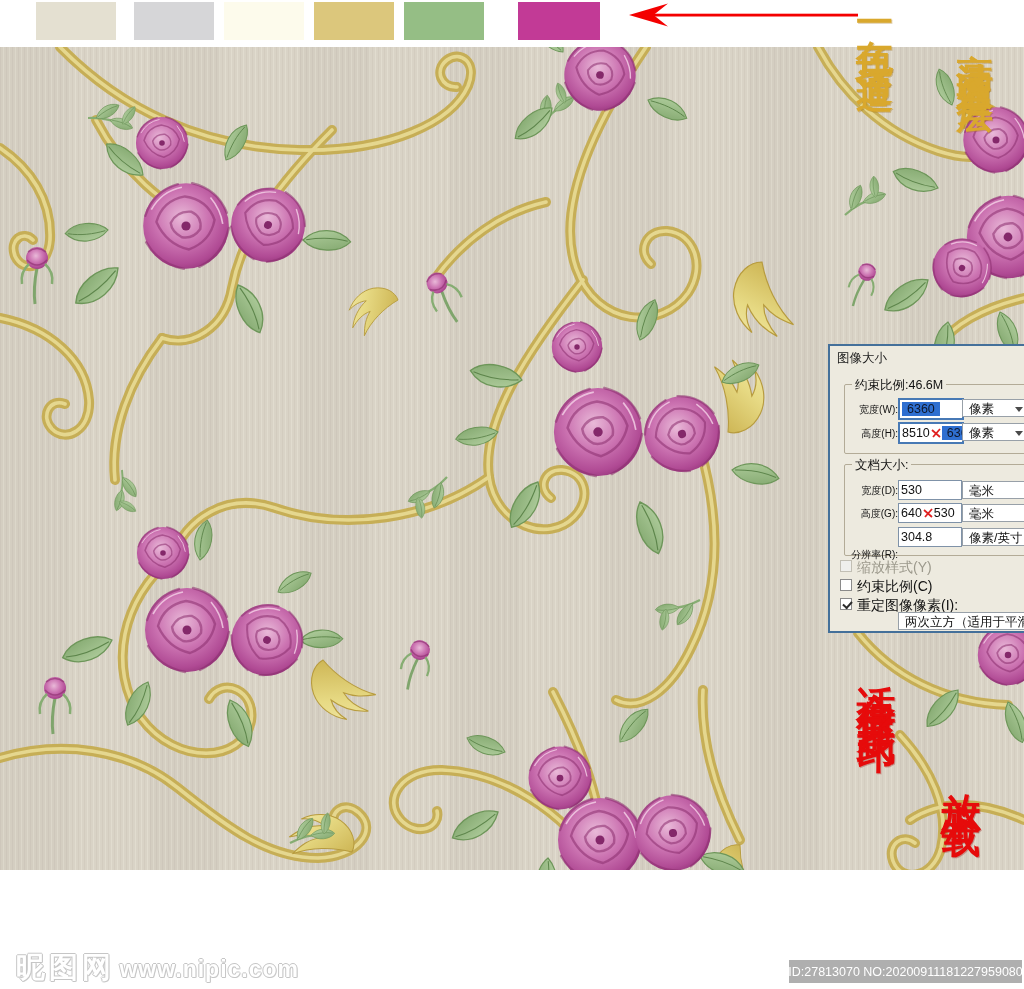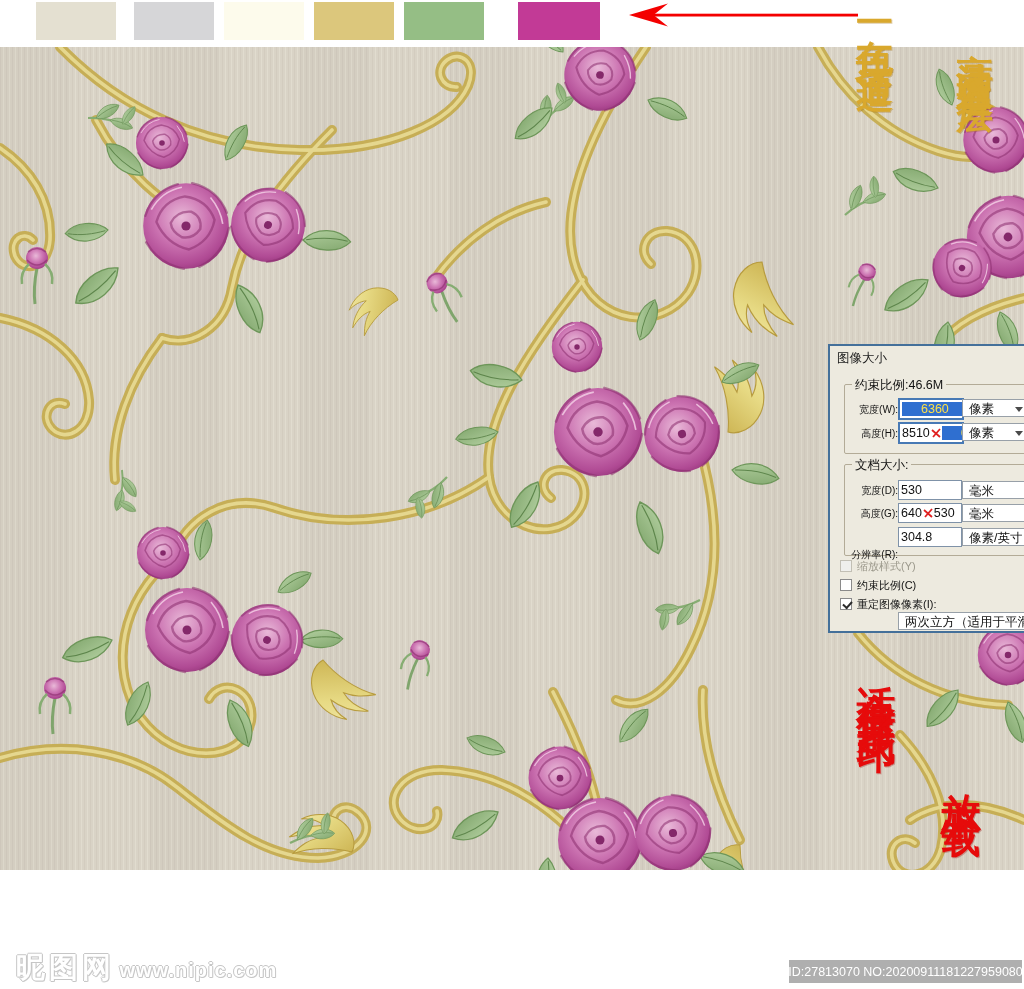--- a/index.html
+++ b/index.html
@@ -36,43 +36,43 @@
   .gb{position:absolute;left:14px;width:278px;border:1px solid #b3ab97;border-radius:2px;}
   .gb1{top:38px;height:68px;}
   .gb2{top:118px;height:90px;}
   .gb-label{position:absolute;left:7px;top:-8px;background:#edeadf;padding:0 3px;font-size:12.5px;white-space:nowrap;}
   .lbl{position:absolute;text-align:right;white-space:nowrap;font-size:10px;}
   .input{
     position:absolute;height:16px;background:#fff;border:1px solid #7f92a8;
     display:flex;align-items:center;padding:1px 2px;white-space:nowrap;font-size:12.5px;
   }
   .input.focus{border:2px solid #4779b5;}
-  .sel{background:#2f6fd0;color:#fde047;padding:0 19px;}
+  .sel{background:#2f6fd0;color:#0f172a;padding:0 5px;}
   .redx{flex:0 0 auto;margin:0 1px;}
   .dd{
     position:absolute;height:18px;background:#fff;border:1px solid #98a0a8;
     padding:1px 0 0 6px;box-sizing:border-box;white-space:nowrap;font-size:12.5px;
   }
   .chev{position:absolute;top:7px;width:0;height:0;border-left:4px solid transparent;
     border-right:4px solid transparent;border-top:5px solid #4a4a4a;}
   .cb{position:absolute;width:12px;height:12px;background:#fff;border:1px solid #8a8a8a;box-sizing:border-box;}
   .cb.disabled{background:#efefec;border-color:#c2bfb4;}
   .cb .check{position:absolute;left:2px;top:2px;width:7px;height:4px;
     border-left:2px solid #2b2b2b;border-bottom:2px solid #2b2b2b;transform:rotate(-48deg);}
-  .cb-lbl{position:absolute;font-size:11px;white-space:nowrap;}
+  .cb-lbl{position:absolute;font-size:14px;white-space:nowrap;}
   .cb-lbl.disabled{color:#9c998c;}
 
   
   #wm-logo{
     position:absolute;left:16px;top:948px;z-index:7;color:#ffffff;font-weight:bold;
     text-shadow:-1px 0 #c6c6c6,1px 0 #c6c6c6,0 -1px #c6c6c6,0 1px #c6c6c6,1px 1px #d4d4d4;
     white-space:nowrap;
   }
   #wm-logo .site{font-size:29px;font-family:"DejaVu Sans",sans-serif;letter-spacing:4px;}
-  #wm-logo .url{font-size:20px;letter-spacing:1px;}
+  #wm-logo .url{font-size:23px;letter-spacing:1px;}
   #wm-id{
     position:absolute;left:789px;top:960px;width:233px;height:23px;z-index:6;
     background:rgba(168,168,168,.92);color:#fff;font-size:12.5px;
     display:flex;align-items:center;justify-content:center;white-space:nowrap;
   }
 </style>
 </head>
 <body>
 
 <div>

